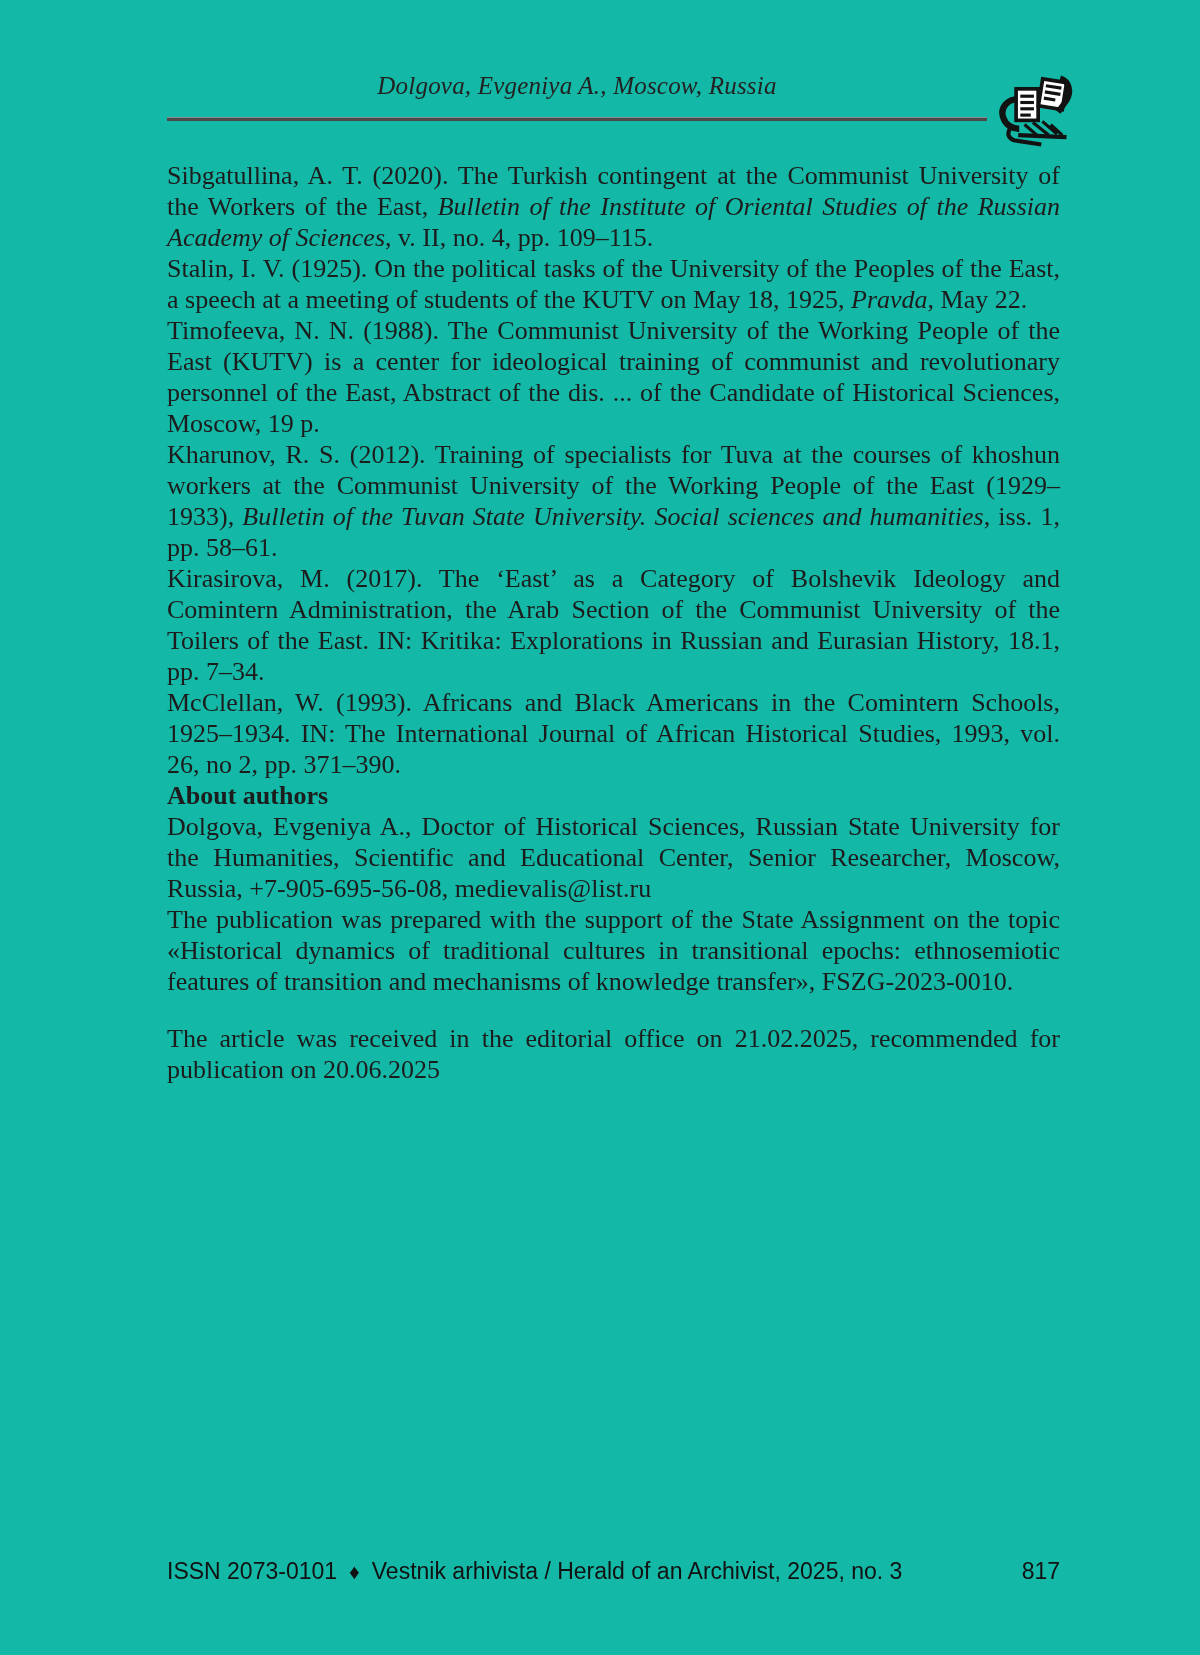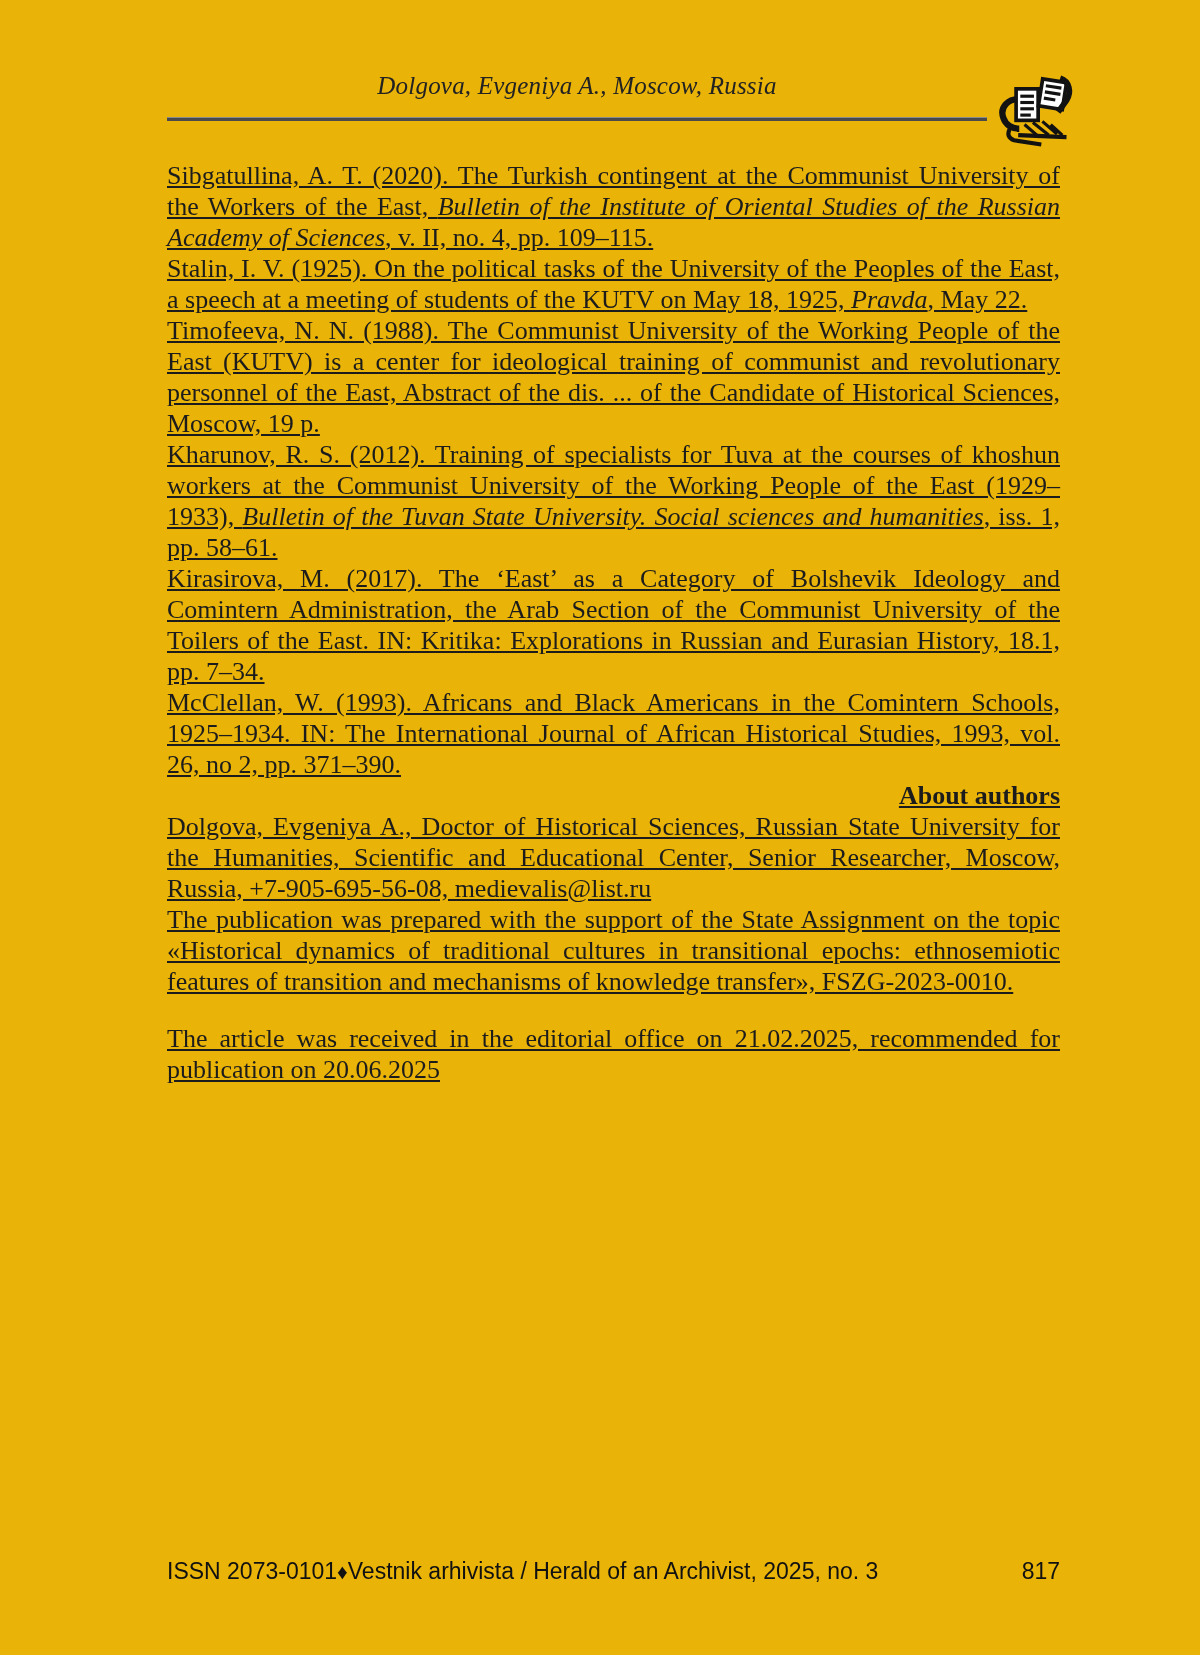--- a/index.html
+++ b/index.html
@@ -4,21 +4,21 @@
 <style>
   html, body {
     margin: 0;
     padding: 0;
     background: #ffffff;
   }
   .page {
     position: relative;
     width: 1200px;
     height: 1655px;
-    background: #eab308;
+    background: #14b8a6;
     color: #1c1c1c;
     font-family: "Liberation Serif", serif;
     overflow: hidden;
   }
 
   
   .running-head {
     position: absolute;
     left: 167px;
     top: 72px;
@@ -49,43 +49,43 @@
   
   .body-col {
     position: absolute;
     left: 167px;
     top: 160px;
     width: 893px;
     font-size: 26px;
     line-height: 31px;
     text-align: justify;
   }
-  .body-par { margin: 0; text-decoration: underline; }
+  .body-par { margin: 0; }
   .body-par .it { font-style: italic; }
   .sec-heading {
     margin: 0;
     font-weight: bold;
-    text-align: right;
+    text-align: left;
   }
   .received-note { margin-top: 26px; }
 
   
   .footer {
     position: absolute;
     left: 167px;
     top: 1558px;
     width: 893px;
     display: flex;
     justify-content: space-between;
     align-items: baseline;
     font-family: "Liberation Sans", sans-serif;
     font-size: 23px;
     color: #111111;
   }
-  .footer-left { display: flex; align-items: baseline; }
+  .footer-left { display: flex; align-items: baseline; gap: 12px; }
   .footer-sep { font-size: 21px; }
 </style>
 </head>
 <body>
 
 <div class="page">
 
   <div class="running-head">Dolgova, Evgeniya A., Moscow, Russia</div>
   <div class="head-rule"></div>
 

